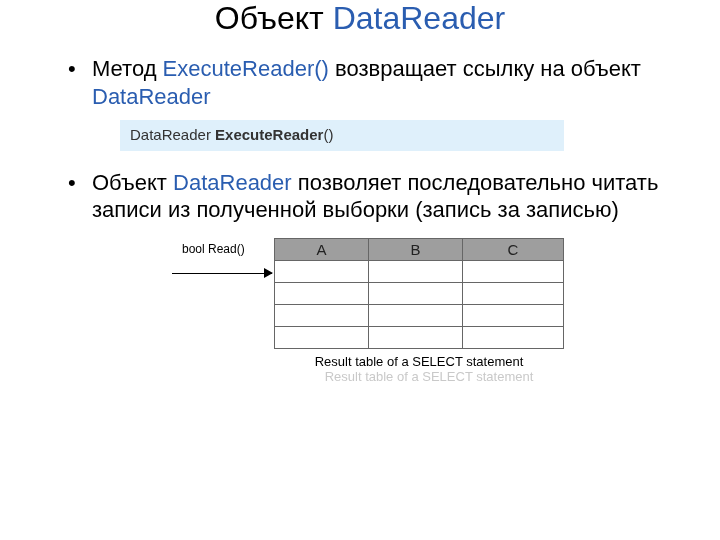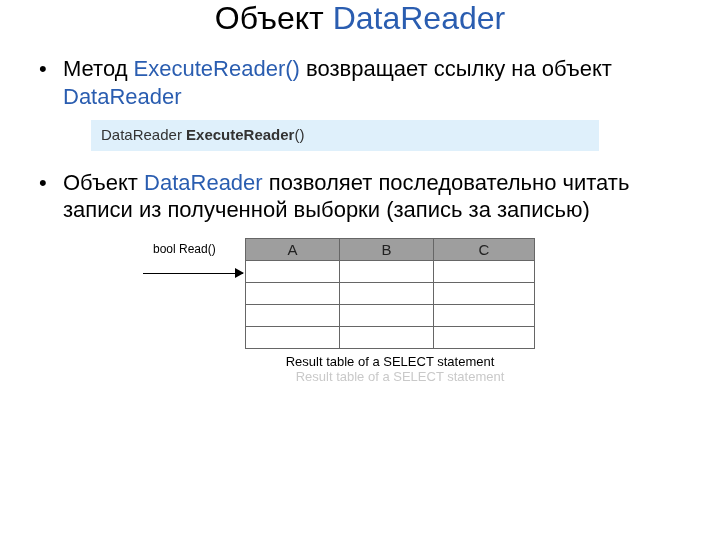--- a/index.html
+++ b/index.html
@@ -13,21 +13,21 @@
     overflow: hidden;
   }
   .title {
     text-align: center;
     font-size: 32px;
     font-weight: 400;
     padding-bottom: 10px;
   }
   .title .blue { color: #2a5db0; }
   .content {
-    padding: 8px 40px 0 35px;
+    padding: 8px 40px 0 64px;
   }
   ul.bullets {
     list-style: none;
     font-size: 22px;
     line-height: 1.25;
   }
   ul.bullets > li {
     position: relative;
     padding-left: 28px;
     margin-bottom: 8px;
@@ -39,21 +39,21 @@
     top: 0;
     font-size: 22px;
   }
   .blue { color: #2a5db0; }
   .codebar {
     margin: 10px 0 18px 28px;
     background: #dff0fb;
     padding: 6px 10px;
     font-size: 15px;
     color: #333;
-    width: 508px;
+    width: 444px;
   }
   .diagram-wrap {
     position: relative;
     margin-top: 14px;
     height: 160px;
   }
   .read-label {
     position: absolute;
     left: 118px;
     top: 4px;

